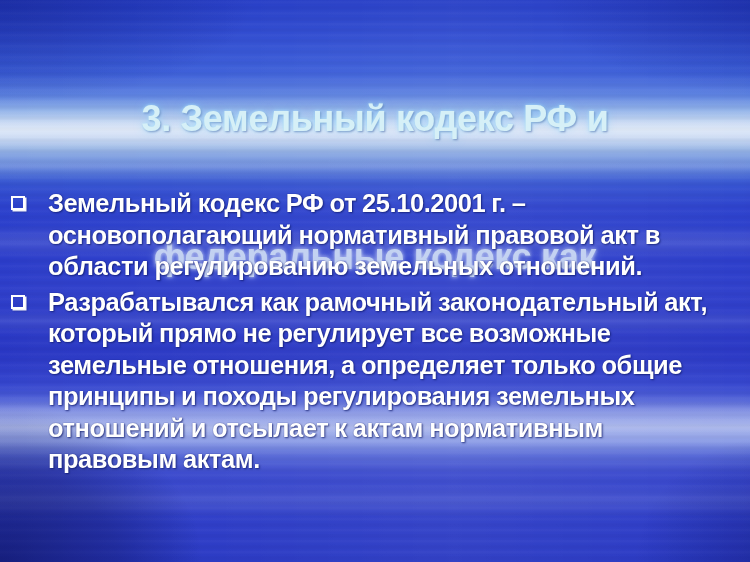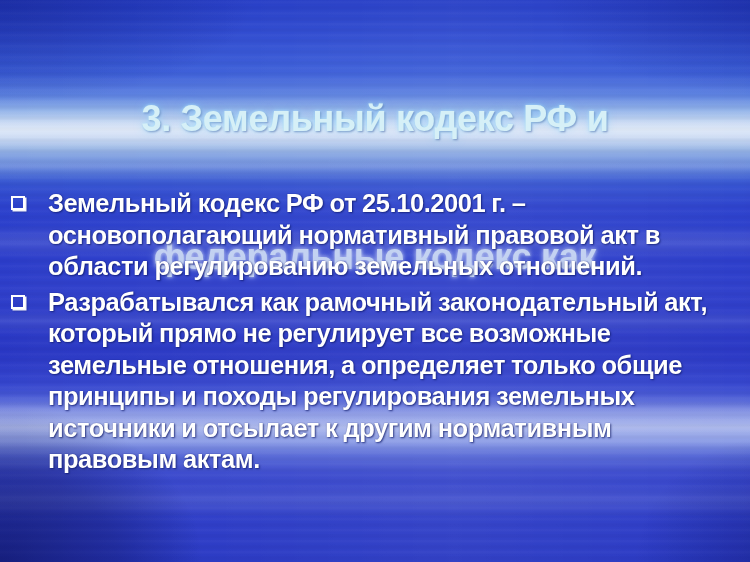--- a/index.html
+++ b/index.html
@@ -209,19 +209,19 @@
 
     <div class="bullets">
 
       <div class="bullet-item">
         <span class="bullet-marker"></span>
         <span class="bullet-text">Земельный кодекс РФ от 25.10.2001 г. – основополагающий нормативный правовой акт в области регулированию земельных отношений.</span>
       </div>
 
       <div class="bullet-item">
         <span class="bullet-marker"></span>
-        <span class="bullet-text">Разрабатывался как рамочный законодательный акт, который прямо не регулирует все возможные земельные отношения, а определяет только общие принципы и походы регулирования земельных источники и отсылает к другим нормативным правовым актам.</span>
+        <span class="bullet-text">Разрабатывался как рамочный законодательный акт, который прямо не регулирует все возможные земельные отношения, а определяет только общие принципы и походы регулирования земельных отношений и отсылает к актам нормативным правовым актам.</span>
       </div>
 
     </div>
 
   </div>
 </div>
 
 </body></html>

